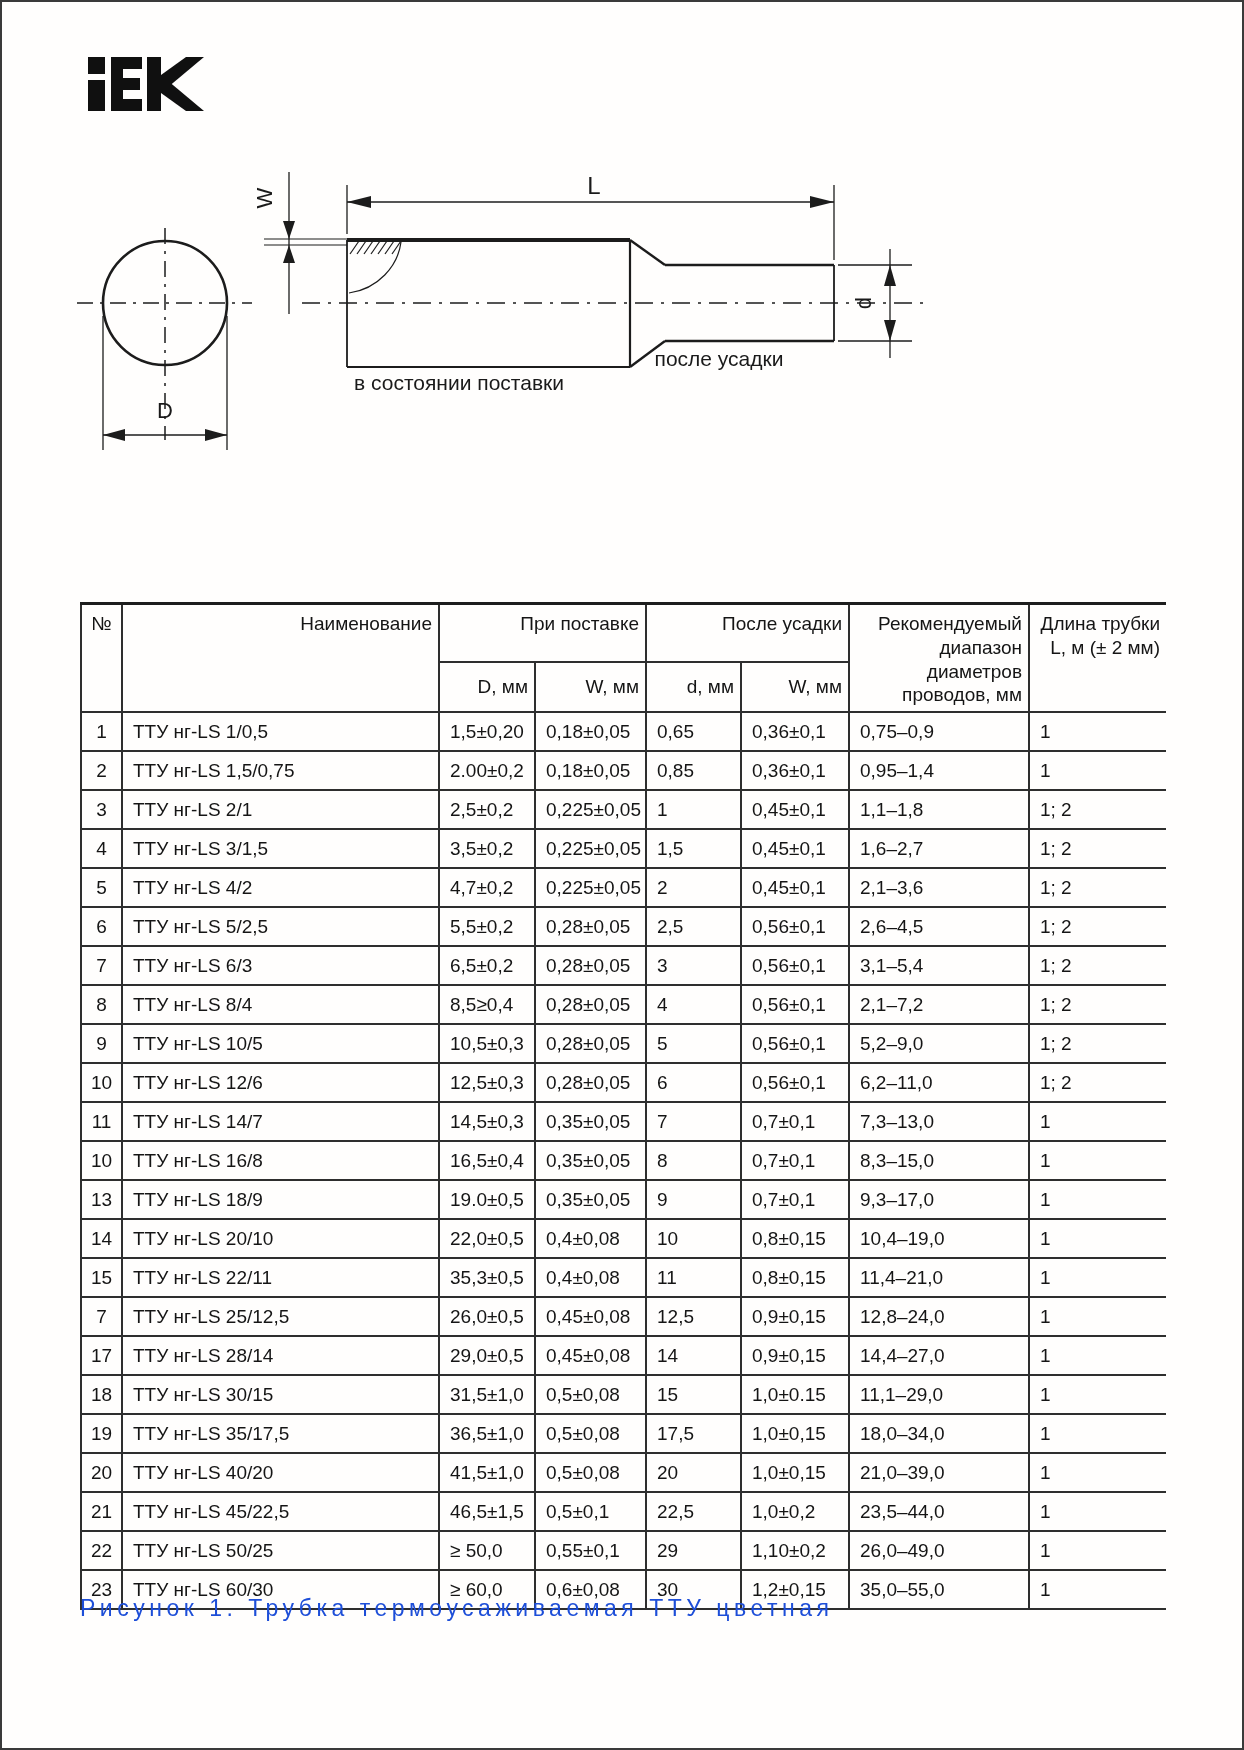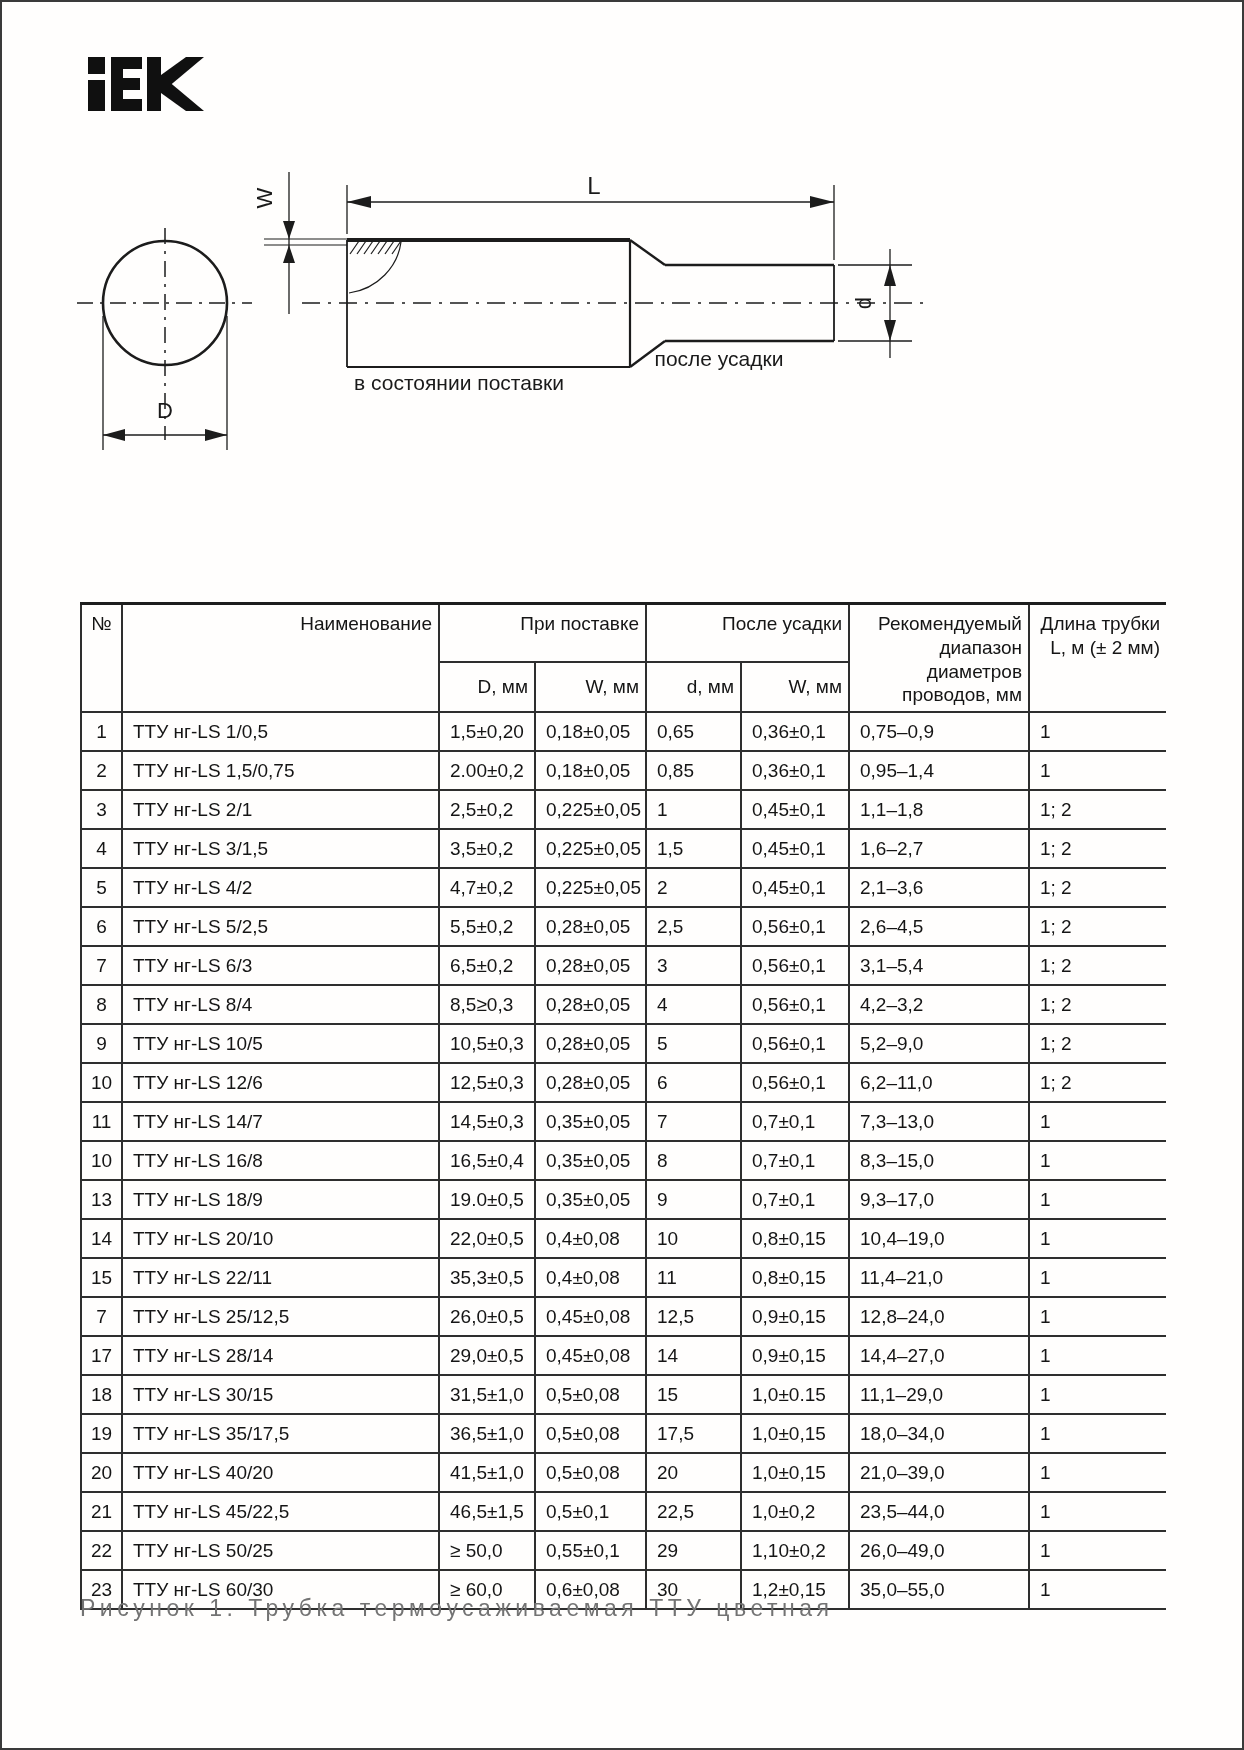--- a/index.html
+++ b/index.html
@@ -41,21 +41,21 @@
   table.spec td{
     height:33px;padding:2px 6px 2px 10px;vertical-align:middle;
     white-space:nowrap;overflow:hidden;
   }
   table.spec td.c-num{text-align:center;padding-left:2px;padding-right:2px;}
   tr.data-row{height:37px;}
   tr.hdr-sub th{padding-top:12px;}
   
   .caption{
     position:absolute;left:78px;top:1593px;
-    font-size:23px;letter-spacing:4.5px;color:#737373;
+    font-size:23px;letter-spacing:4.5px;color:#1d4ed8;
     white-space:nowrap;
   }
 </style>
 </head>
 <body>
 
 <div class="page">
 
   <svg class="logo" viewBox="0 0 132 70" role="img">
     <g fill="#101010">
@@ -235,25 +235,25 @@
           <td>6,5±0,2</td>
           <td>0,28±0,05</td>
           <td>3</td>
           <td>0,56±0,1</td>
           <td>3,1–5,4</td>
           <td>1; 2</td>
         </tr>
         <tr class="data-row">
           <td class="c-num">8</td>
           <td>ТТУ нг-LS 8/4</td>
-          <td>8,5≥0,3</td>
+          <td>8,5≥0,4</td>
           <td>0,28±0,05</td>
           <td>4</td>
           <td>0,56±0,1</td>
-          <td>4,2–3,2</td>
+          <td>2,1–7,2</td>
           <td>1; 2</td>
         </tr>
         <tr class="data-row">
           <td class="c-num">9</td>
           <td>ТТУ нг-LS 10/5</td>
           <td>10,5±0,3</td>
           <td>0,28±0,05</td>
           <td>5</td>
           <td>0,56±0,1</td>
           <td>5,2–9,0</td>

